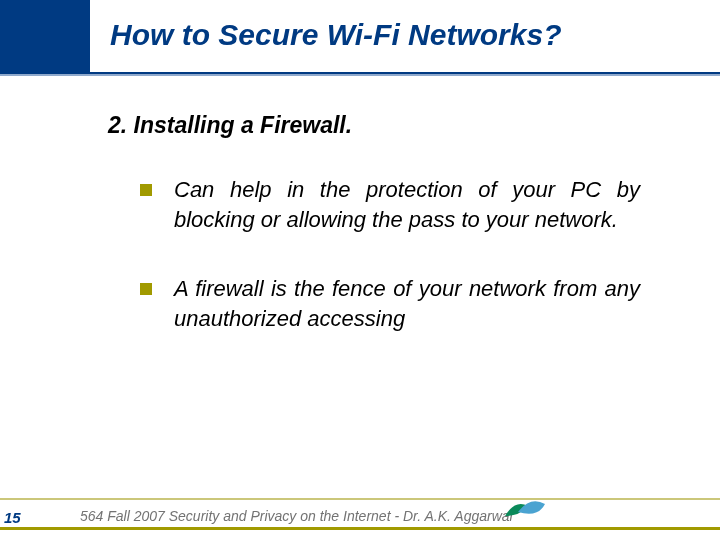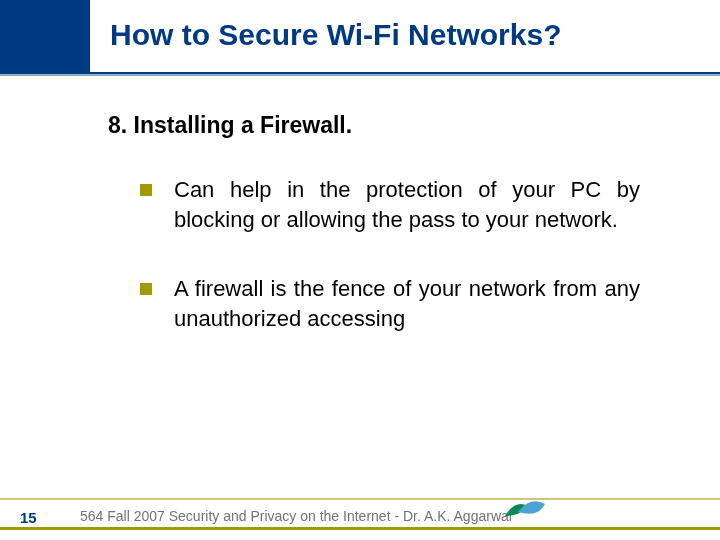--- a/index.html
+++ b/index.html
@@ -1,41 +1,41 @@
 <!DOCTYPE html>
 <html><head>
 <meta charset="utf-8">
 <style>
   * { margin: 0; padding: 0; box-sizing: border-box; }
   html, body { width: 720px; height: 540px; font-family: Arial, Helvetica, sans-serif; background: #fff; overflow: hidden; }
-  .slide { position: relative; width: 580px; height: 540px; }
+  .slide { position: relative; width: 580px; height: 540px; font-style: italic; }
   .header-block { position: absolute; top: 0; left: 0; width: 90px; height: 72px; background: #003a82; }
   .title { position: absolute; top: 18px; left: 110px; font-size: 30px; font-weight: bold; color: #003a82; }
   .hr-line { position: absolute; top: 72px; left: 0; width: 720px; height: 4px; background: linear-gradient(to bottom, #003a82 0%, #003a82 50%, #8fa9cc 50%, #8fa9cc 100%); }
   .subtitle { position: absolute; top: 112px; left: 108px; font-size: 23px; font-weight: bold; color: #000; }
   .bullets { position: absolute; top: 175px; left: 140px; width: 500px; }
   .bullet { display: flex; align-items: flex-start; margin-bottom: 40px; }
   .bullet .sq { width: 12px; height: 12px; background: #a19a00; flex: 0 0 12px; margin-top: 9px; margin-right: 22px; }
   .bullet .txt { font-size: 22px; color: #000; line-height: 1.35; text-align: justify; flex: 1; }
-  .page-num { position: absolute; left: 20px; bottom: 14px; font-size: 15px; font-weight: bold; color: #003a82; }
+  .page-num { position: absolute; left: 4px; bottom: 14px; font-size: 15px; font-weight: bold; color: #003a82; }
   .footer-txt { position: absolute; left: 80px; bottom: 16px; font-size: 14px; color: #737373; }
   .footer-band { position: absolute; left: 0; width: 720px; height: 3px; background: #a19a00; bottom: 10px; }
   .footer-band.top { bottom: 40px; height: 2px; background: #cbc77a; }
   .logo { position: absolute; right: 30px; bottom: 16px; width: 50px; height: 30px; }
   .logo svg { width: 100%; height: 100%; }
 </style>
 </head>
 <body>
 
 <div class="slide">
   <div class="header-block"></div>
   <div class="title">How to Secure Wi-Fi Networks?</div>
   <div class="hr-line"></div>
 
-  <div class="subtitle">8.  Installing a Firewall.</div>
+  <div class="subtitle">2.  Installing a Firewall.</div>
 
   <div class="bullets">
     <div class="bullet">
       <div class="sq"></div>
       <div class="txt">Can help in the protection of your PC by blocking or allowing the pass to your network.</div>
     </div>
     <div class="bullet">
       <div class="sq"></div>
       <div class="txt">A firewall is the fence of your network from any unauthorized accessing</div>
     </div>

